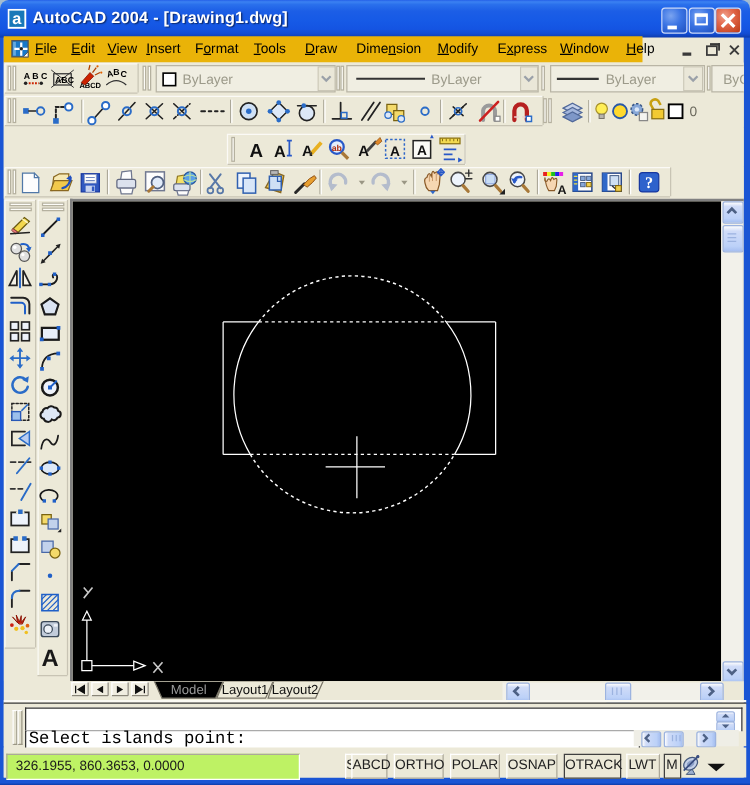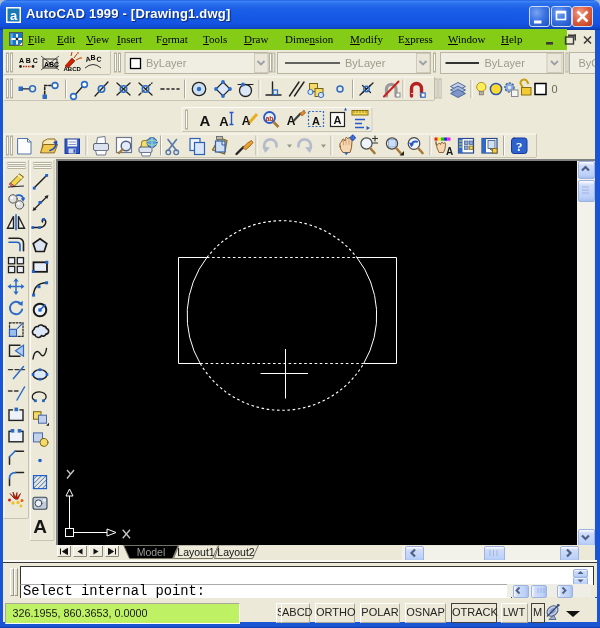--- a/index.html
+++ b/index.html
@@ -8,21 +8,21 @@
 .abs{position:absolute;}
 
 #title{left:0;top:0;width:600px;height:30px;border-radius:7px 7px 0 0;
 background:linear-gradient(180deg,#2560e8 0%,#3b82f2 5%,#2a70ec 12%,#1c5ee6 30%,#165ae6 55%,#1454e2 78%,#124cd2 90%,#0f41b8 97%,#0c38a8 100%);}
 #title .ttxt{left:26px;top:6px;color:#fff;font-weight:bold;font-size:13px;letter-spacing:0.2px;text-shadow:1px 1px 1px #0c2a6e;white-space:nowrap;}
 .tbtn{top:6px;width:19px;height:19px;border-radius:3px;border:1px solid #cfdcf8;}
 .bblue{background:radial-gradient(circle at 35% 30%,#7ba4f0 0%,#3b74e4 45%,#1f50c0 100%);}
 .bred{background:radial-gradient(circle at 35% 30%,#f0a08c 0%,#e2674a 40%,#bc3915 100%);}
 .tbtn svg{position:absolute;left:0;top:0;}
 
-#menubar{left:3px;top:29px;width:564px;height:21px;background:#84cc16;font-family:Liberation Serif, serif;}
+#menubar{left:3px;top:29px;width:511px;height:21px;background:#eab308;}
 .mitem{top:4px;font-size:11px;color:#000;white-space:nowrap;}
 .mitem u{text-decoration:underline;}
 .hrow{background:#ece9d8;}
 
 .sbtn{top:603px;height:18px;background:#ece9d8;border:1px solid;border-color:#fff #aca899 #aca899 #fff;font-size:11px;color:#222;text-align:center;line-height:17px;}
 .sbtn.pressed2{border:1px solid #404040;background:#ece9d8;}
 
 .cmdtxt{font-family:"Liberation Mono",monospace;font-size:13.8px;color:#000;white-space:pre;}
 
 .xpb{background:linear-gradient(180deg,#fdfdfd,#d0dcf8 20%,#bcd1f8 80%,#a6bff0);border:1px solid #9cb3e0;border-radius:2px;}
@@ -30,21 +30,21 @@
 </style></head>
 <body>
 <div id="win">
 <div id="winbg"></div>
 
 <div class="abs" style="left:0;top:29px;width:3px;height:596px;background:#1a55d4;"></div>
 <div class="abs" style="left:595px;top:29px;width:5px;height:596px;background:#1a55d4;"></div>
 <div class="abs" style="left:0;top:622px;width:600px;height:6px;background:linear-gradient(180deg,#1a55d4 0%,#1a55d4 70%,#0e3ca8 100%);"></div>
 
 <div id="title" class="abs">
-  <div class="abs ttxt">AutoCAD 1999 - [Drawing1.dwg]</div>
+  <div class="abs ttxt">AutoCAD 2004 - [Drawing1.dwg]</div>
   <svg class="abs" style="left:6px;top:7px" width="16" height="17">
     <rect x="0" y="0" width="15" height="16" fill="#fff"></rect>
     <rect x="1.5" y="1.5" width="12" height="13" fill="#1878b8"></rect>
     <text x="7.5" y="12.5" font-size="13" font-weight="bold" fill="#fff" text-anchor="middle" font-family="Liberation Sans">a</text>
   </svg>
   <div class="abs tbtn bblue" style="left:529px;">
         <svg width="19" height="19">
           <rect x="4" y="13.5" width="7.5" height="3" fill="#fff"></rect>
         </svg>
       </div>
@@ -689,21 +689,21 @@
     </svg>
 
 <div class="abs" style="left:3px;top:560px;width:594px;height:2px;background:#fbfaf4;"></div>
 <div class="abs" style="left:3px;top:562px;width:594px;height:2.4px;background:#383838;"></div>
 
 <div id="cmd" class="abs" style="left:3px;top:563px;width:594px;height:34px;background:#ece9d8;">
   <div class="abs" style="left:7px;top:5px;width:2px;height:26px;border-left:1px solid #fff;border-top:1px solid #fff;border-right:1px solid #9a9684;border-bottom:1px solid #9a9684;background:#e4e1d0;"></div>
   <div class="abs" style="left:11px;top:5px;width:2px;height:26px;border-left:1px solid #fff;border-top:1px solid #fff;border-right:1px solid #9a9684;border-bottom:1px solid #9a9684;background:#e4e1d0;"></div>
   <div class="abs" style="left:17px;top:3px;width:571.5px;height:17.5px;background:#fff;border:1px solid #333;border-bottom:none;"></div>
   <div class="abs" style="left:17px;top:20.5px;width:489.5px;height:14px;background:#fff;border:1px solid #333;border-top:1px solid #aaa;"></div>
-  <div class="abs cmdtxt" style="left:20px;top:21px;">Select internal point:</div>
+  <div class="abs cmdtxt" style="left:20px;top:21px;">Select islands point:</div>
 
   <div class="abs xpb" style="left:570px;top:6px;width:13px;height:7px;"></div>
   <div class="abs xpb" style="left:570px;top:14px;width:13px;height:7px;"></div>
   <svg class="abs" style="left:570px;top:6px" width="15" height="17">
     <path d="M4.5 5 L7.5 2 L10.5 5 Z" fill="#4d6185"></path>
     <path d="M4.5 10.5 L7.5 13.5 L10.5 10.5 Z" fill="#4d6185"></path>
   </svg>
 
   <div class="abs" style="left:504px;top:21px;width:84px;height:13px;background:#efeee6;"></div>
   <div class="abs xpt" style="left:510px;top:22px;width:14px;height:11px;"></div>

